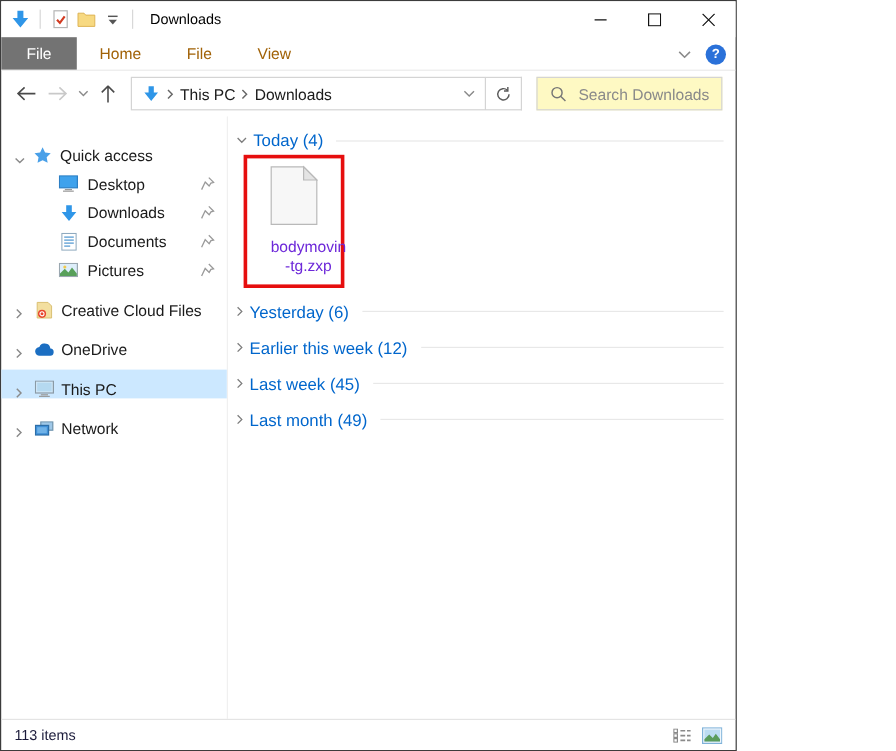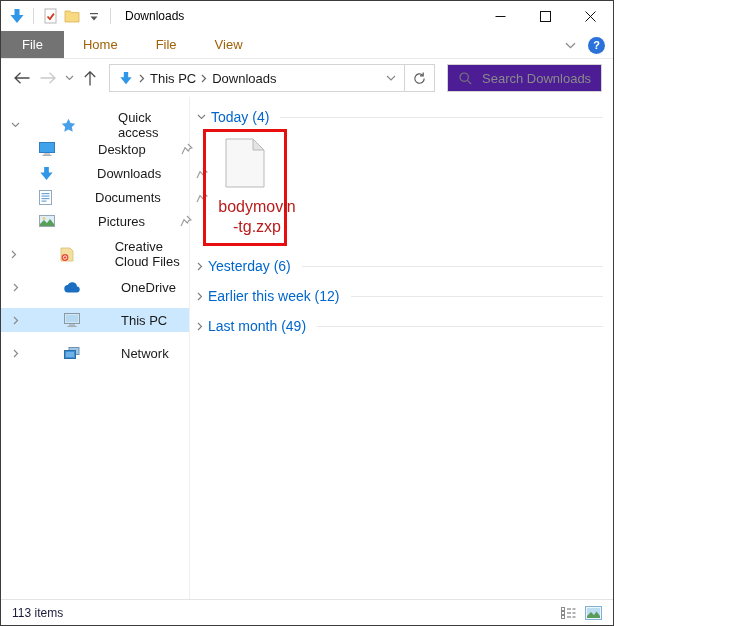--- a/index.html
+++ b/index.html
@@ -24,46 +24,46 @@
   .helpcircle { width:17px; height:17px; border-radius:50%; background:#2a71d9; color:#fff; font-size:11px; font-weight:bold; display:flex; align-items:center; justify-content:center; }
   
   .navrow { height:38px; display:flex; align-items:center; padding:0 11px 0 8px; gap:0; flex:0 0 auto; }
   .navbtn { width:26px; height:26px; display:flex; align-items:center; justify-content:center; }
   .navbtn.narrow { width:16px; }
   .addressbox { height:28px; border:1px solid #d4d4d4; display:flex; align-items:center; flex:0 0 296px; margin-left:6px; background:#fff; }
   .addr-inner { display:flex; align-items:center; gap:5px; padding:0 8px; flex:1; }
   .addr-crumb { font-size:13px; color:#1a1a1a; }
   .addr-dd { width:26px; height:26px; display:flex; align-items:center; justify-content:center; border-left:0; }
   .refreshbox { height:28px; width:30px; border:1px solid #d4d4d4; border-left:none; display:flex; align-items:center; justify-content:center; background:#fff; }
-  .searchbox { height:28px; border:1px solid #d4d4d4; margin-left:12px; flex:1; display:flex; align-items:center; padding:0 9px; gap:9px; background:#4c1d95; }
+  .searchbox { height:28px; border:1px solid #d4d4d4; margin-left:12px; flex:1; display:flex; align-items:center; padding:0 9px; gap:9px; background:#fef9c3; }
   .search-ph { font-size:13px; color:#8a8a8a; }
   
   .content { flex:1; display:flex; min-height:0; }
   .sidebar { width:189px; flex:0 0 189px; padding-top:16px; border-right:1px solid #f0f0f0; }
-  .side-row { height:24px; display:flex; align-items:center; font-size:13px; color:#1a1a1a;gap:35px; }
+  .side-row { height:24px; display:flex; align-items:flex-end; font-size:13px; color:#1a1a1a; }
   .side-row .chev { width:12px; display:flex; justify-content:center; margin-left:9px; }
   .side-row.qa-root .icon { margin-left:5px; margin-right:7px; }
-  .side-row.child { padding-left:38px; }
+  .side-row.child { padding-left:48px; }
   .side-row.child .icon { margin-right:8px; }
   .side-row .pin { margin-left:auto; margin-right:13px; }
   .side-row.root { margin-top:9px; }
   .side-row.root .icon { margin-left:7px; margin-right:6px; }
   .side-row.selected { background:#cce8ff; }
   .icon { display:flex; align-items:center; justify-content:center; width:16px; height:16px; }
   
   .main { flex:1; padding:10px 8px 0 7px; min-width:0; }
   .group-hdr { height:20px; display:flex; align-items:center; gap:5px; }
   .group-hdr .glabel { font-size:14px; color:#0066cc; white-space:nowrap; }
   .group-hdr .gline { flex:1; height:1px; background:#e8e8e8; margin-left:6px; margin-right:2px; }
   .group-hdr.collapsed { margin-top:10px; }
   .file-tile {
     width:84px; margin-left:6px; margin-top:2px; border:3px solid #e60e0e;
     padding:6px 2px 6px 2px; display:flex; flex-direction:column; align-items:center;
   }
-  .file-name { font-size:16px; color:#b91c1c; text-align:center; line-height:1.25; margin-top:5px;margin-left:24px; }
+  .file-name { font-size:13px; color:#6d28d9; text-align:center; line-height:1.25; margin-top:5px;margin-left:24px; }
   
   .statusbar { height:26px; flex:0 0 auto; border-top:1px solid #e4e4e4; display:flex; align-items:center; padding:0 11px; justify-content:space-between; }
   .status-text { font-size:12px; color:#1b1b3a;text-align:right; }
   .view-icons { display:flex; gap:9px; align-items:center; }
   .viewbtn { display:flex; align-items:center; justify-content:center; }
 </style>
 </head>
 <body>
 
 <div class="window">
@@ -372,20 +372,27 @@
       </div>
 
       <div class="group-hdr collapsed">
         <svg width="6" height="9" viewBox="0 0 6 9">
             <path d="M1 1l3.5 3.5L1 8" fill="none" stroke="#7d7d7d" stroke-width="1.1"></path>
           </svg>
         <span class="glabel">Earlier this week (12)</span>
         <span class="gline"></span>
       </div>
 
+      <div class="group-hdr collapsed">
+        <svg width="6" height="9" viewBox="0 0 6 9">
+            <path d="M1 1l3.5 3.5L1 8" fill="none" stroke="#7d7d7d" stroke-width="1.1"></path>
+          </svg>
+        <span class="glabel">Last week (45)</span>
+        <span class="gline"></span>
+      </div>
 
       <div class="group-hdr collapsed">
         <svg width="6" height="9" viewBox="0 0 6 9">
             <path d="M1 1l3.5 3.5L1 8" fill="none" stroke="#7d7d7d" stroke-width="1.1"></path>
           </svg>
         <span class="glabel">Last month (49)</span>
         <span class="gline"></span>
       </div>
 
     </div>

